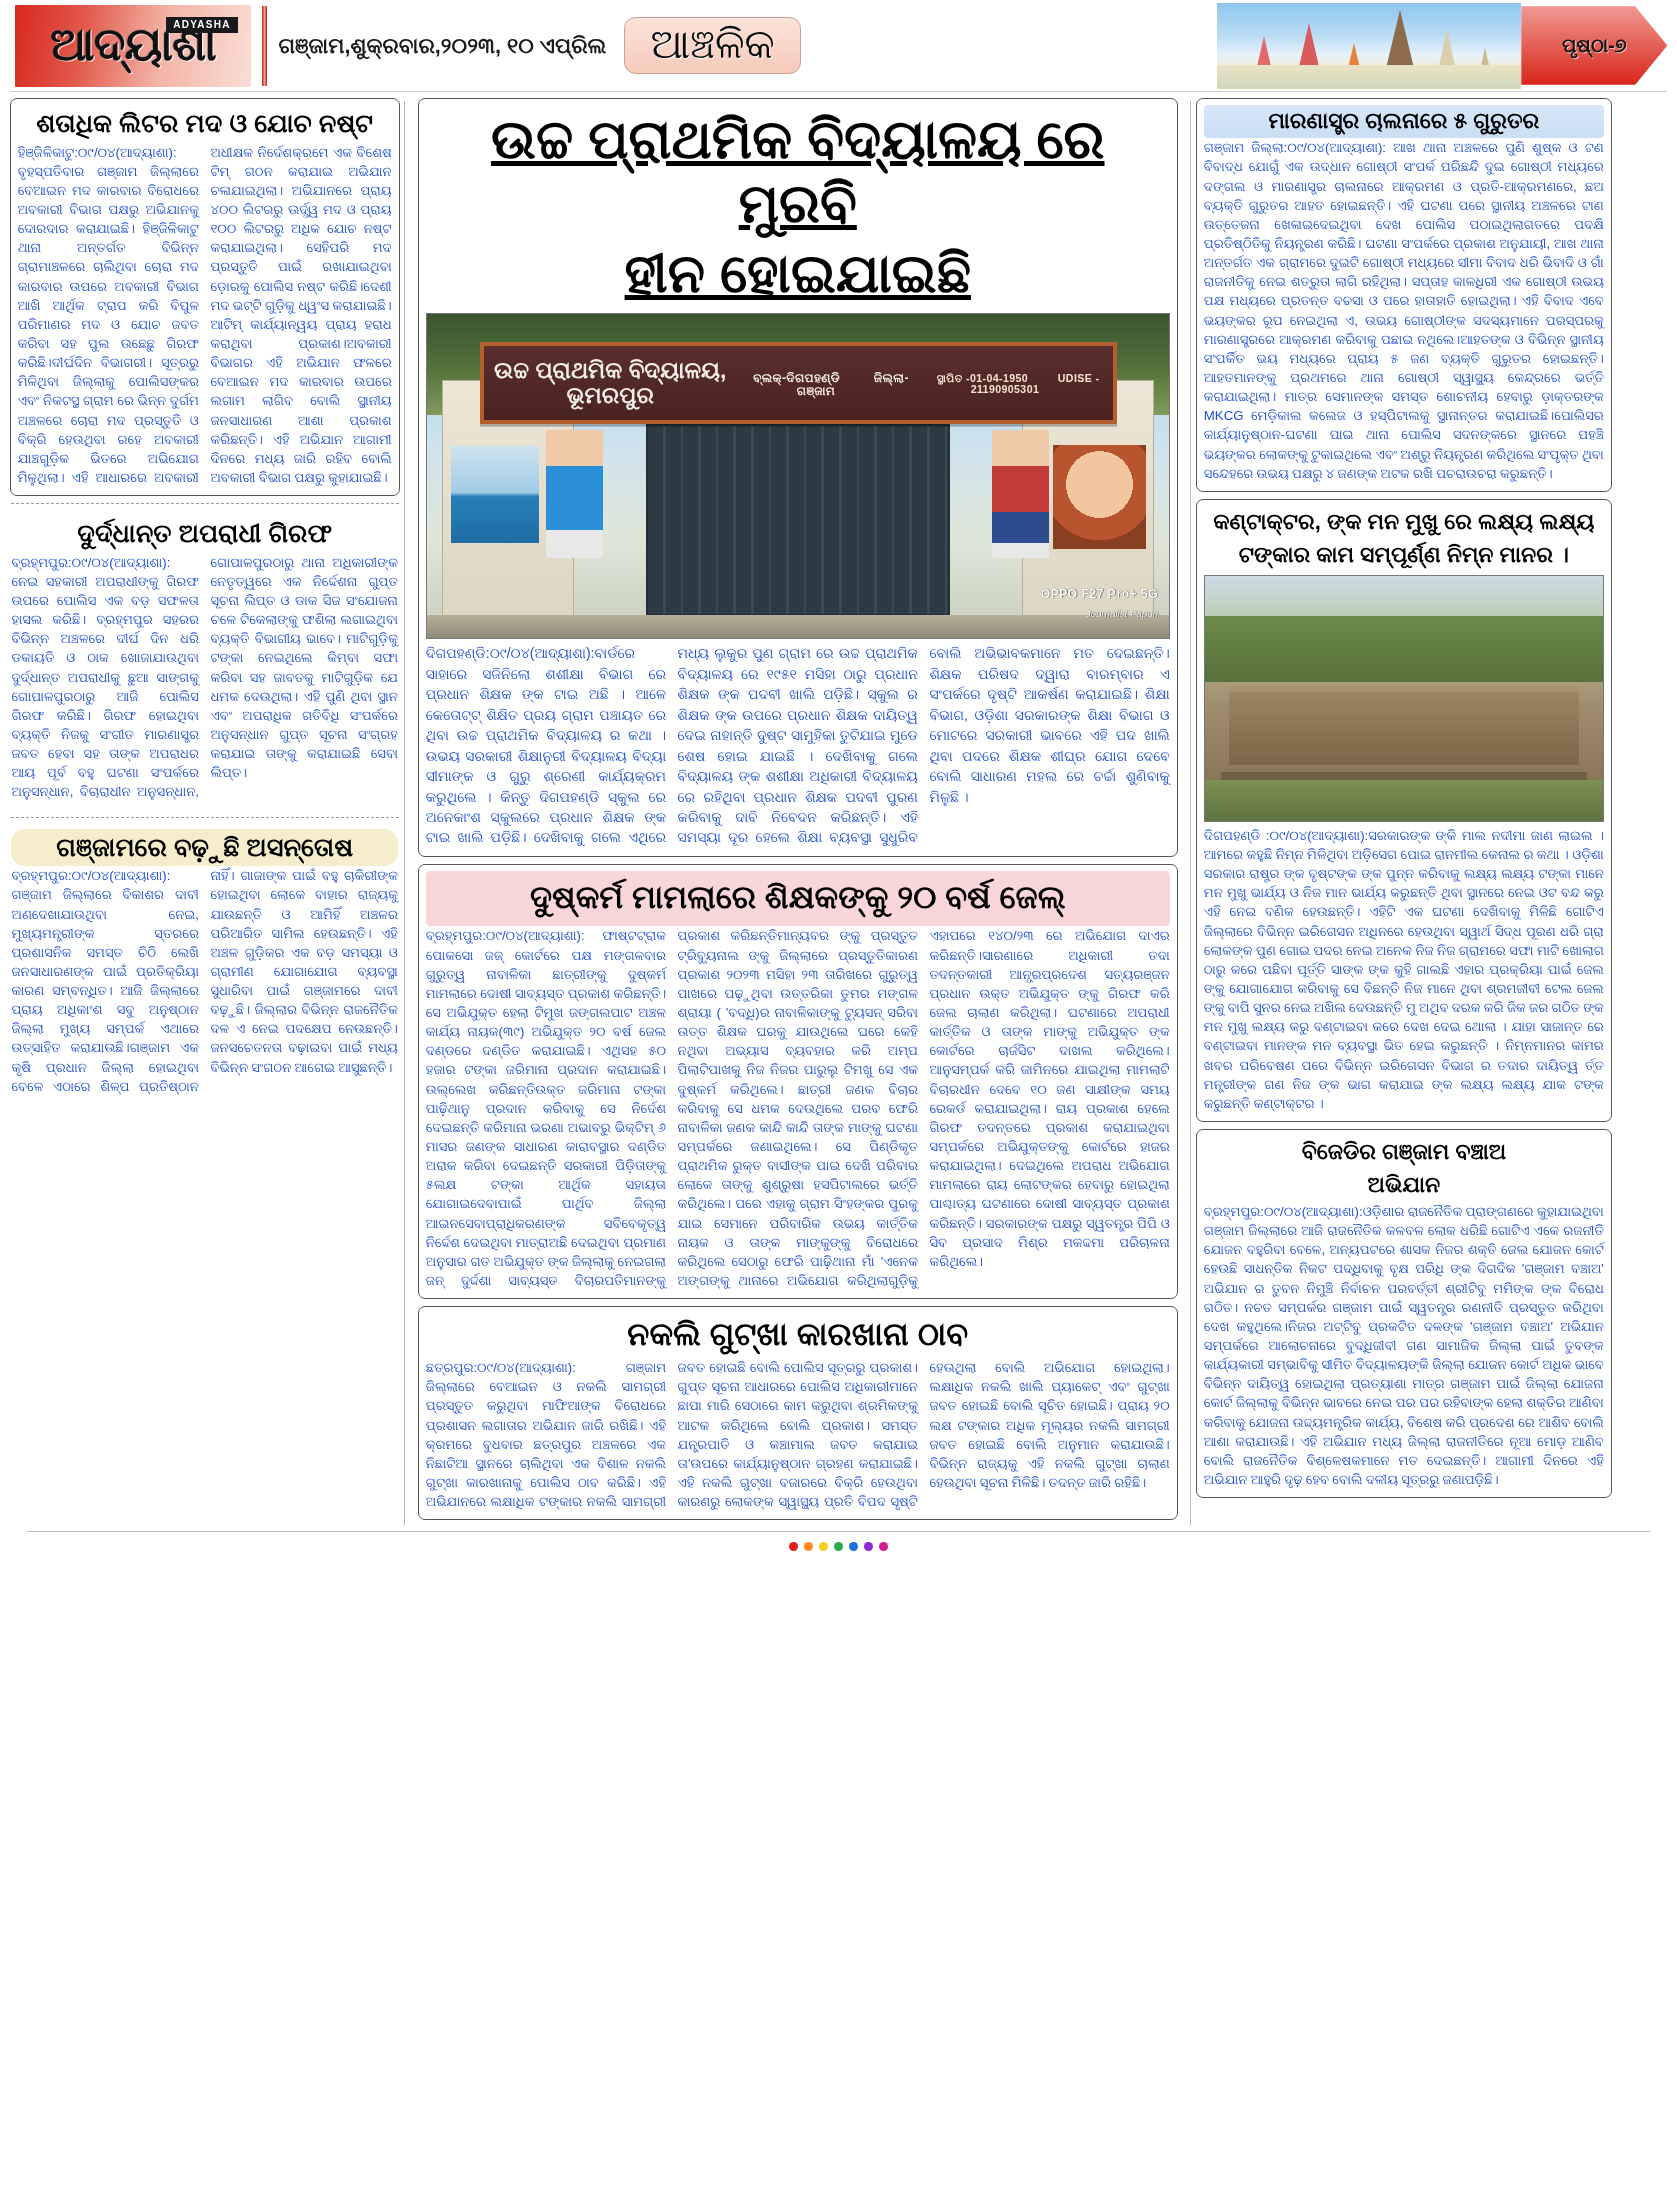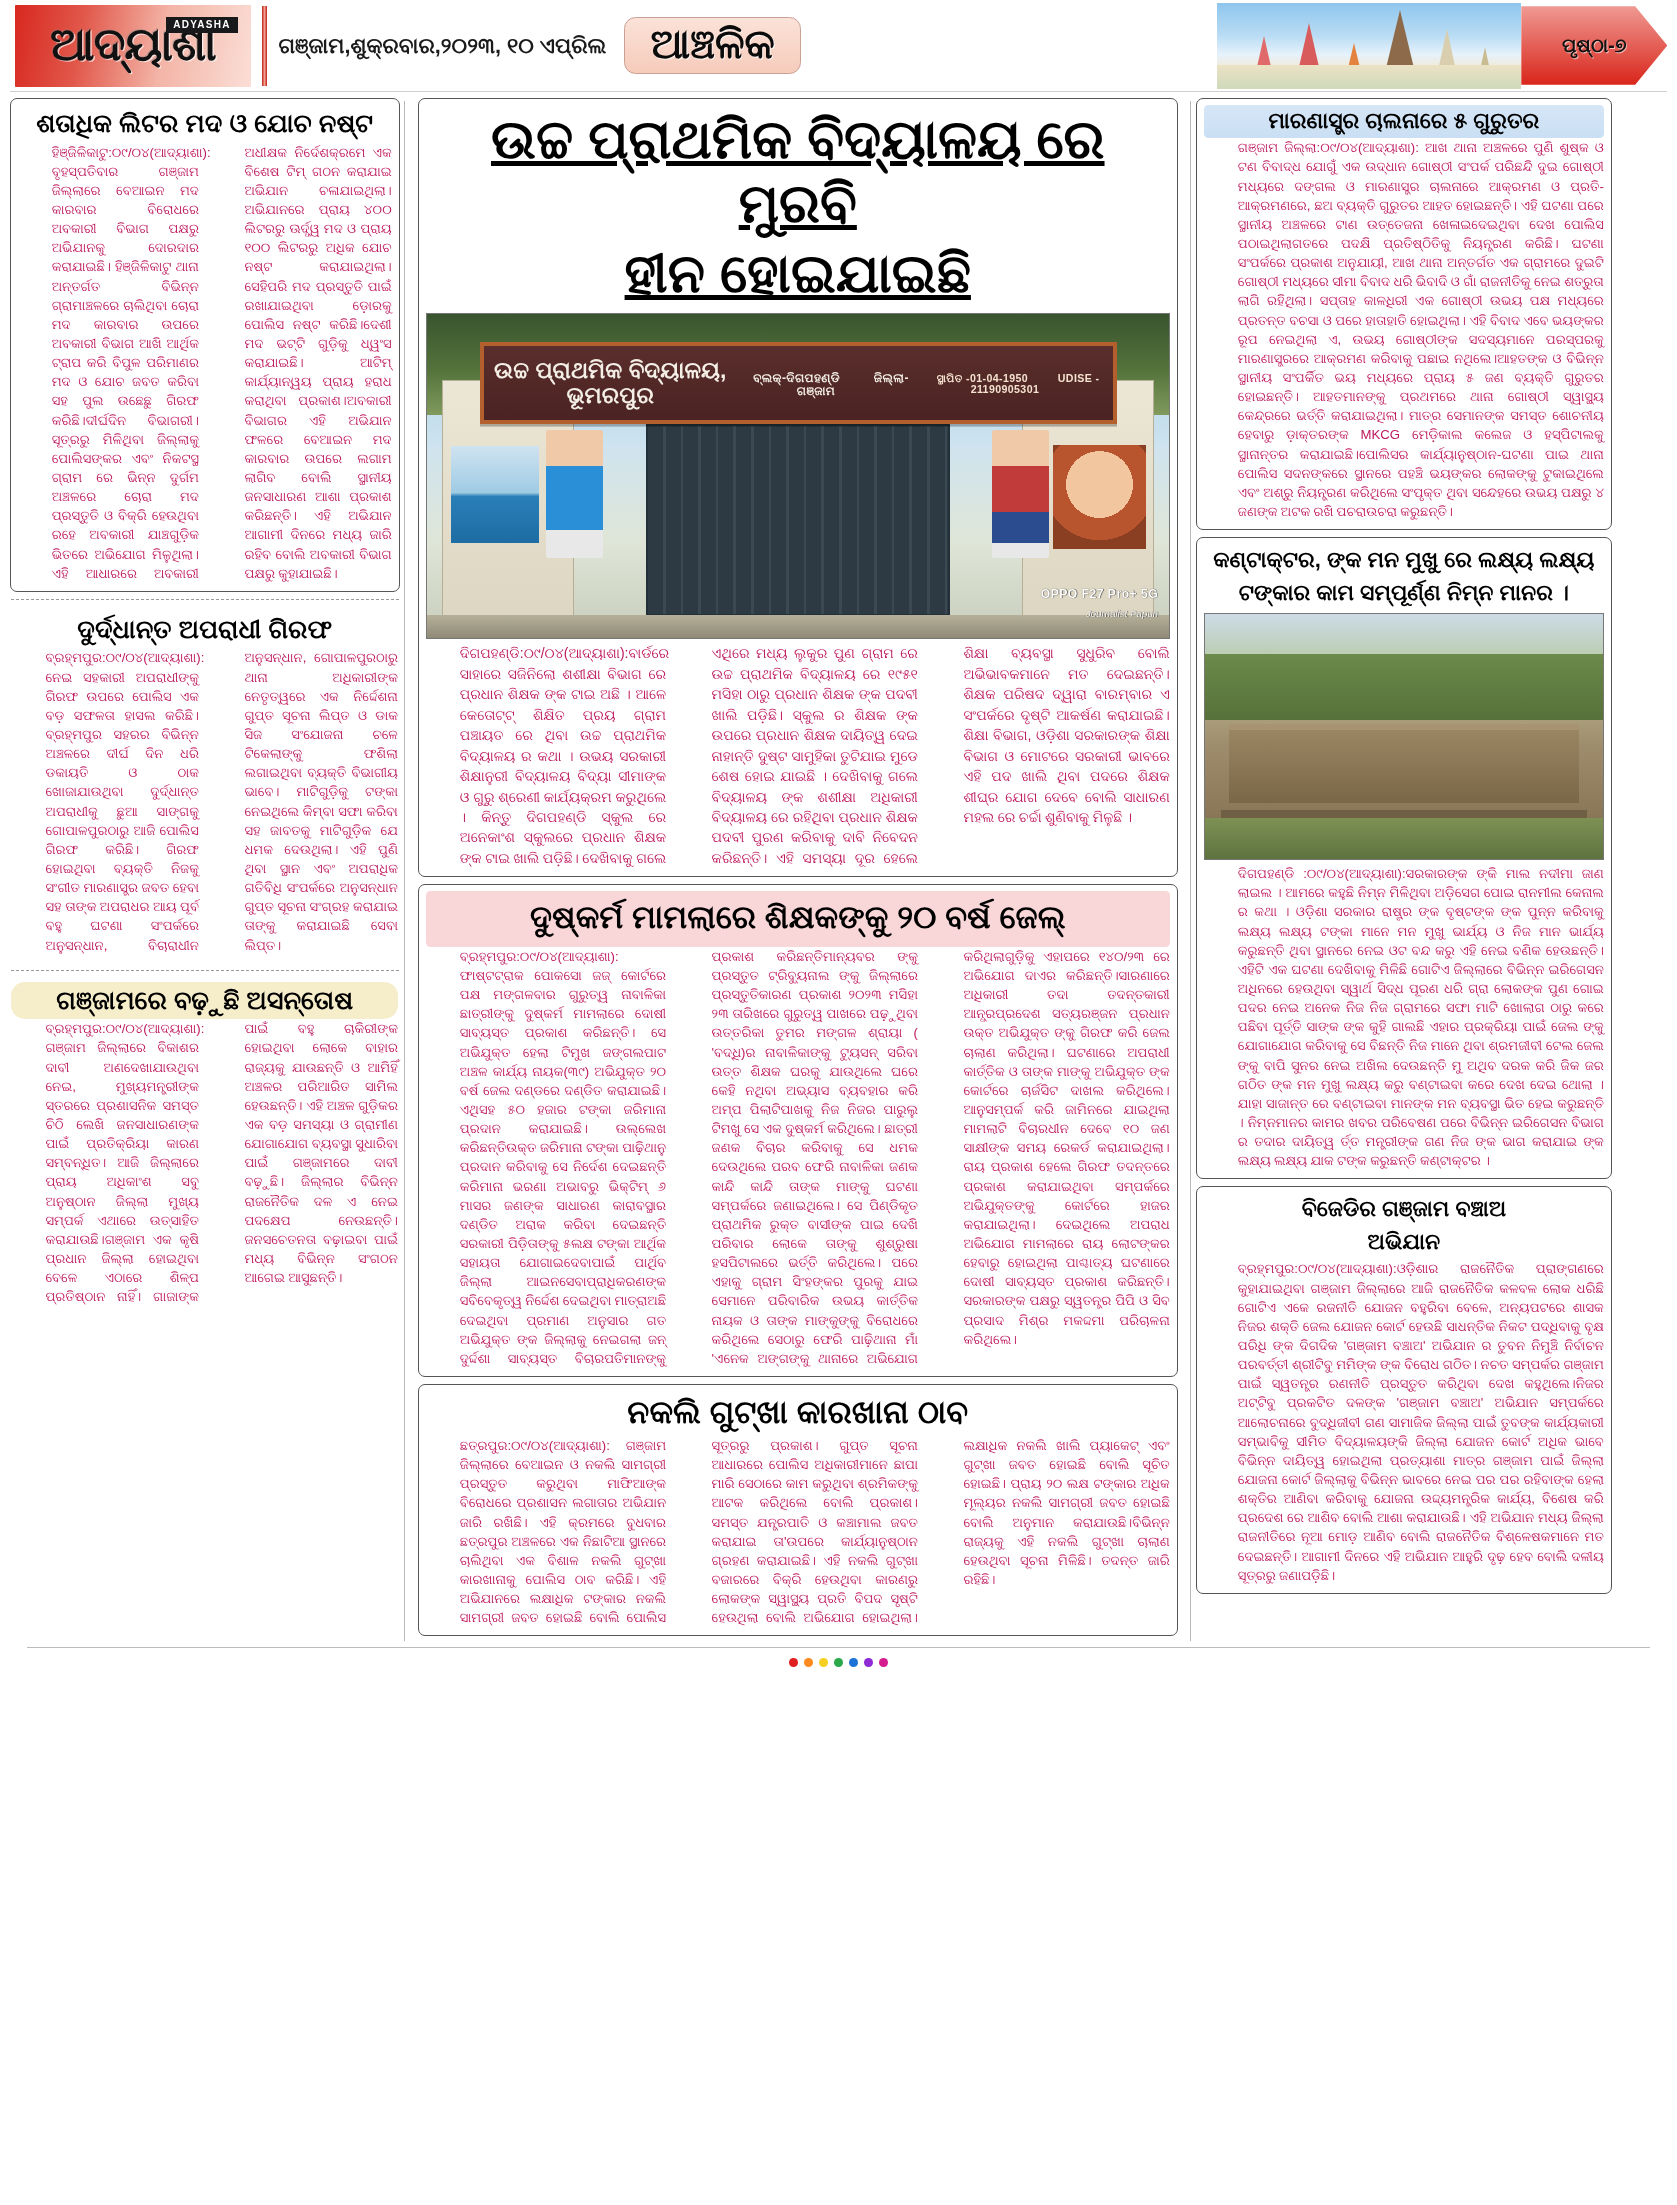--- a/index.html
+++ b/index.html
@@ -67,21 +67,21 @@
     padding-right: 17.6px;
   }
 
   .kicker-wrap { display: flex; align-items: center; flex: 1; justify-content: flex-start; }
   .kicker {
     background: linear-gradient(180deg,#fbe2d8,#f6cbbb);
     border: 0.9px solid #caa094;
     border-radius: 11.5px;
     padding: 4.4px 25.6px 7px 25.6px;
     font-size: 41px;
-    font-weight: bold;
+    font-weight: normal;
     color: #0b0b0b;
     line-height: 1.05;
     text-shadow: 0.9px 0.9px 0 #ffffffcc;
   }
 
   .temple-strip {
     width: 304px;
     margin: 2.6px 0 1.8px 0;
     background:
       linear-gradient(180deg,#8fc6ee 0%,#b9dcf4 38%,#e6f2fb 60%,#f4e9d2 78%,#dfe7cf 100%);
@@ -154,25 +154,24 @@
 
   
   .body2 { column-count: 2; column-gap: 11.5px; column-rule: 0; }
   .body3 { column-count: 3; column-gap: 11.5px; }
   .body1 { column-count: 1; }
 
   .ptxt {
     font-size: 13.2px;
     line-height: 1.45;
     text-align: justify;
-    color: #be185d;
+    color: #1d4ed8;
     hyphens: auto;
     word-spacing: -0.4px;
     margin-bottom: 0;
-    margin-left: 34px;
   }
   .ptxt.big { font-size: 14px; line-height: 1.46; }
 
   
   .photo {
     position: relative;
     width: 100%;
     border: 0.9px solid #777;
     overflow: hidden;
     margin: 2.6px 0 4.4px 0;

